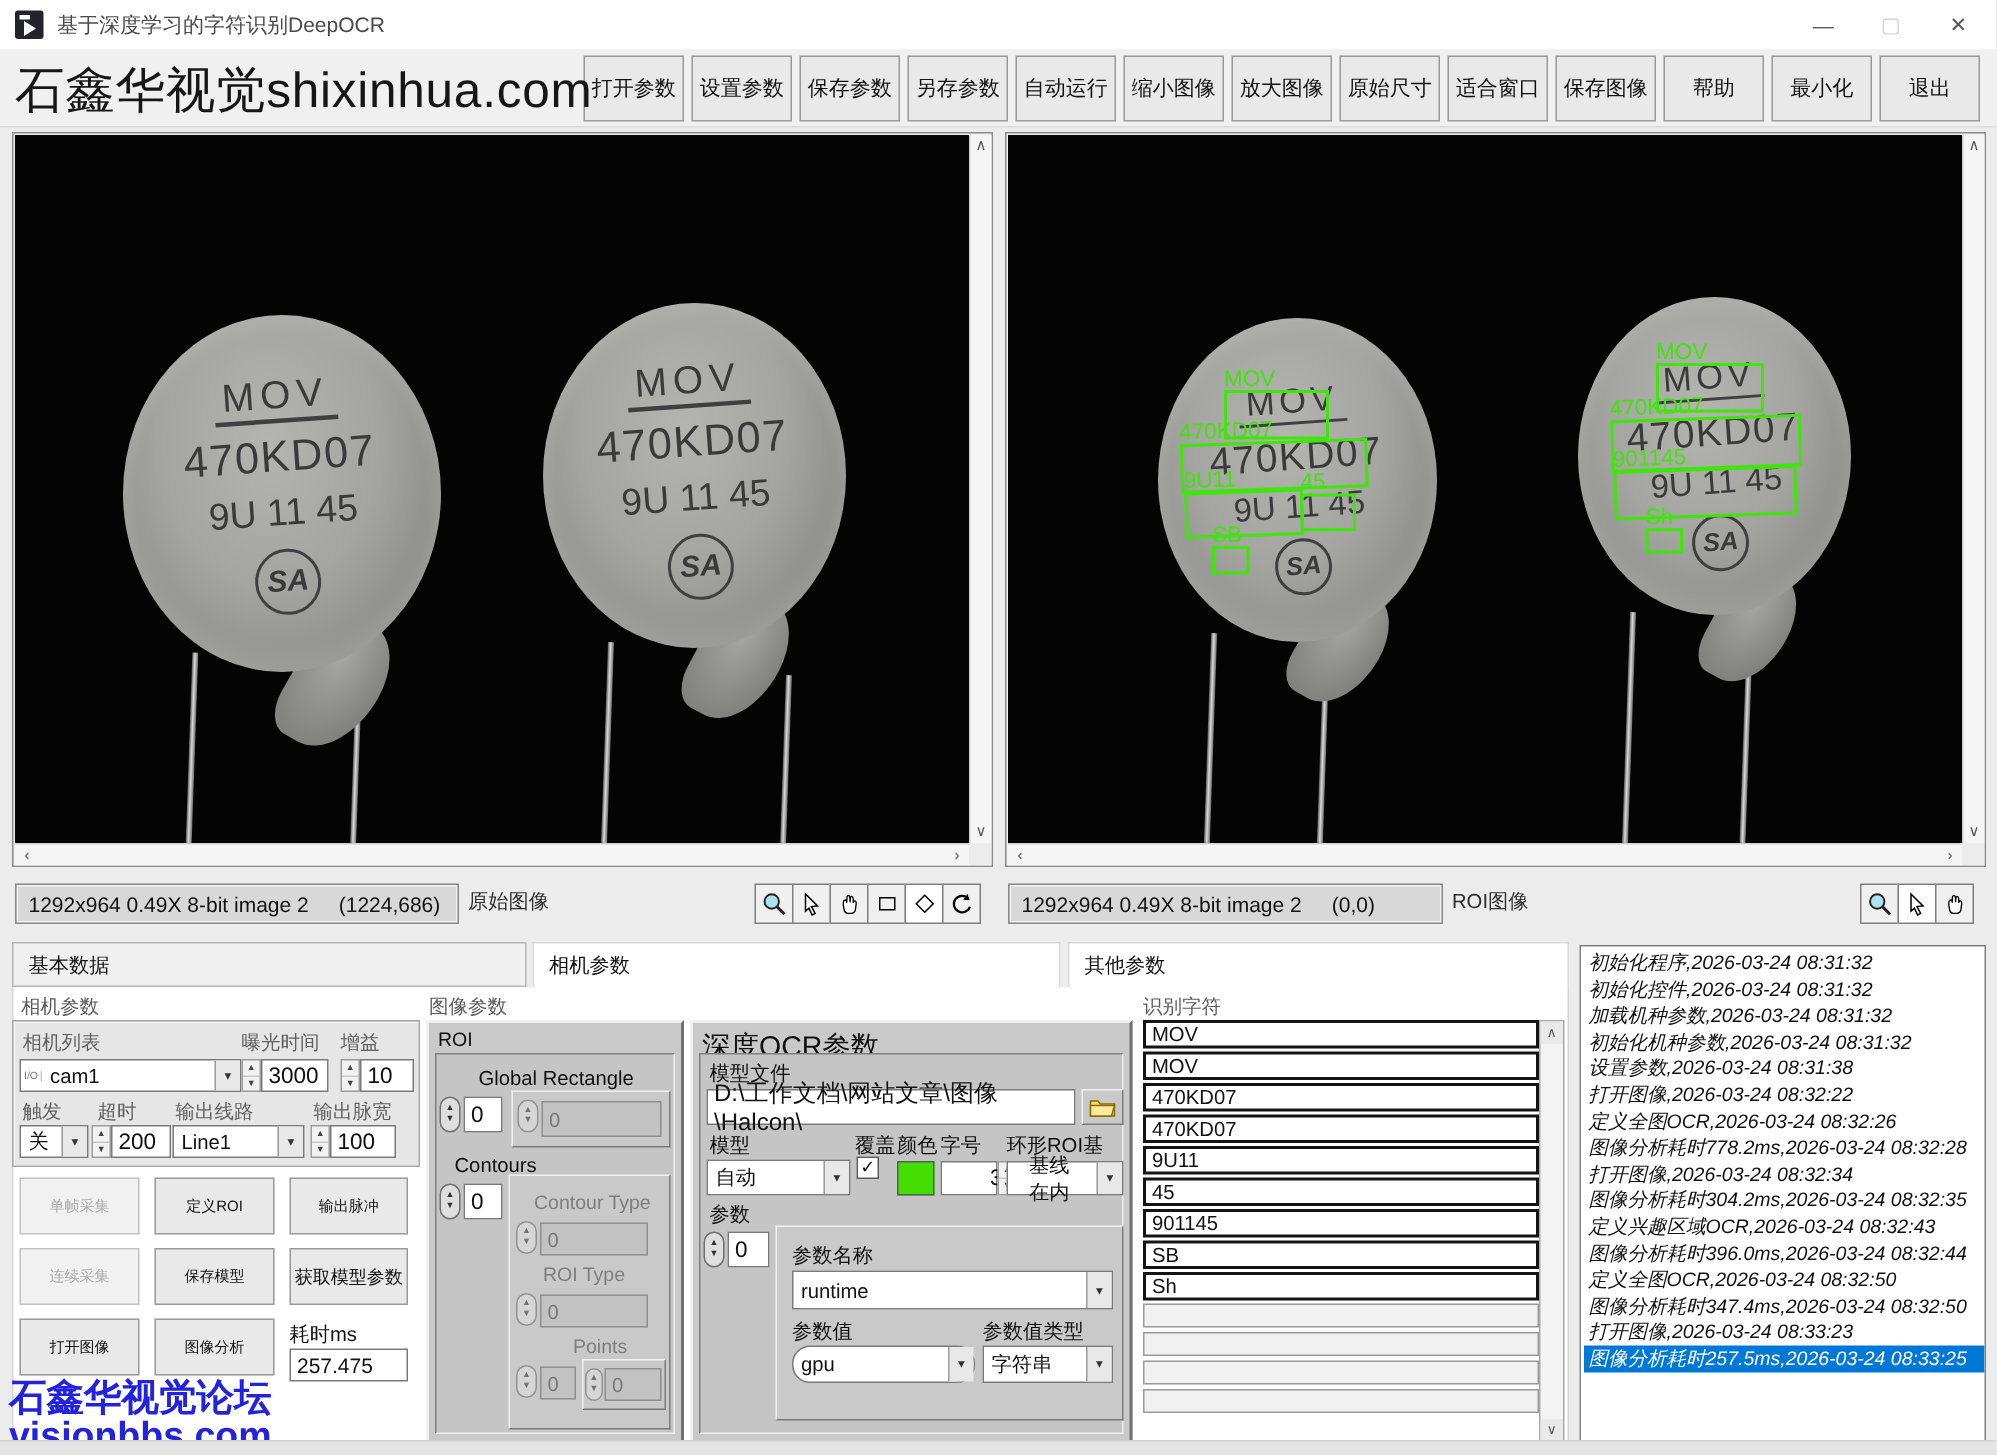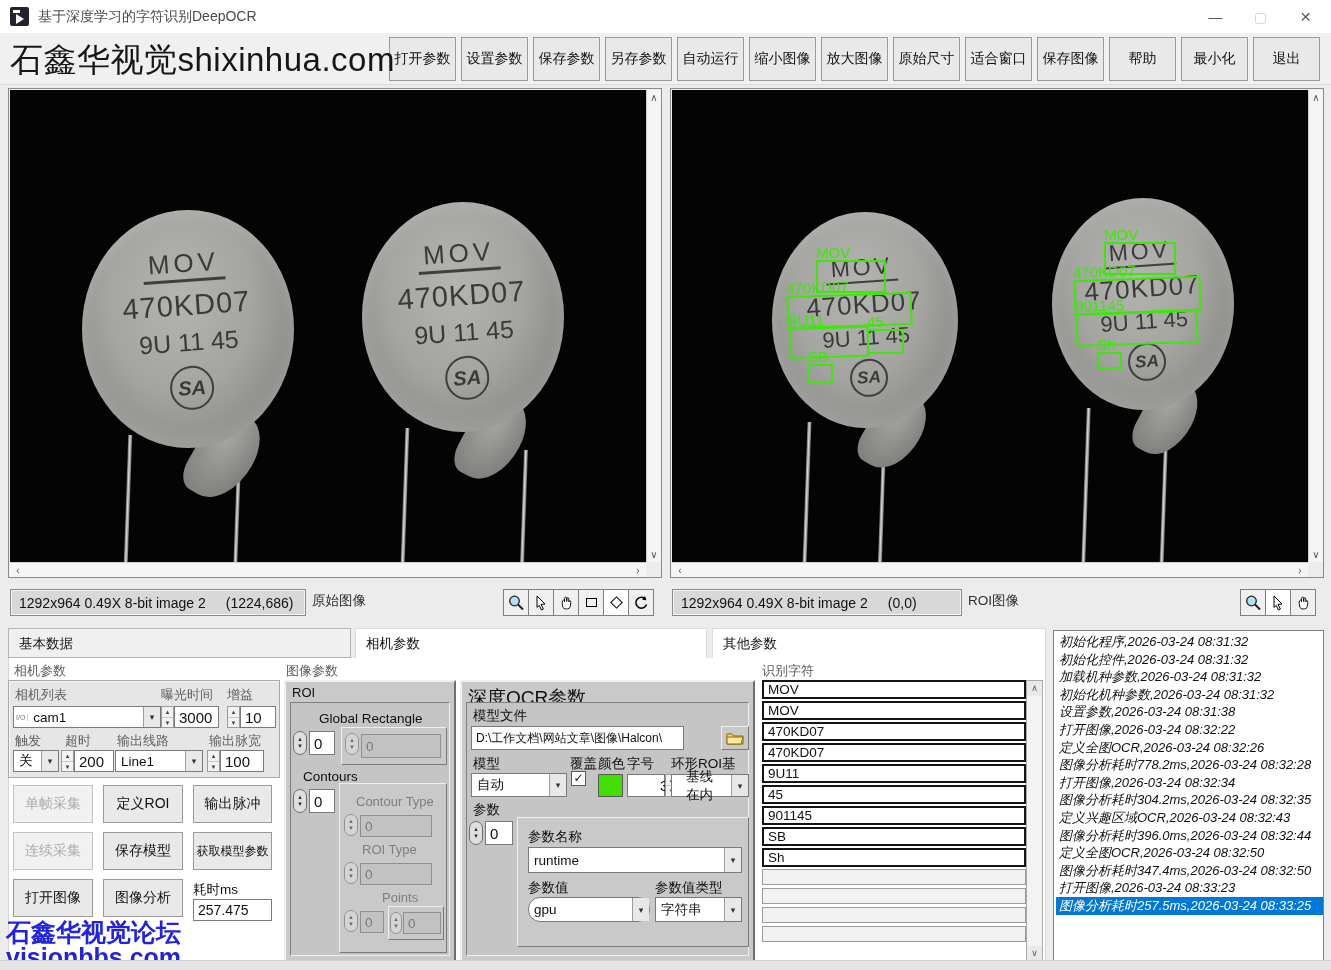--- a/index.html
+++ b/index.html
@@ -76,21 +76,21 @@
   .combo { background:#fff; border:1px solid #7a7a7a; font-size:13.5px; display:flex; align-items:center; }
   .combo .val { flex:1; padding:0 5px; }
   .combo .arr { width:17px; align-self:stretch; border-left:1px solid #9c9c9c; background:#e8e8e8; display:flex; align-items:center; justify-content:center; font-size:9px; color:#333; }
   .wspin { width:13px; display:flex; flex-direction:column; border:1px solid #9c9c9c; background:#f2f2f2; }
   .wspin span { flex:1; font-size:6px; line-height:10px; text-align:center; color:#444; border-bottom:1px solid #c8c8c8; }
   .wspin span:last-child { border-bottom:none; }
   .lvspin { width:14px; height:24px; background:#dedede; border:1px solid #6f6f6f; border-radius:7px; display:flex; flex-direction:column; align-items:center; justify-content:center; font-size:6px; color:#333; line-height:7px; }
   .flabel { font-size:13px; color:#606060; }
   .blabel { font-size:13.5px; color:#0f0f0f; }
   .glabel { font-size:13px; color:#7e7e7e; }
-  .btn { background:#e9e9e9; border:1px solid #9a9a9a; font-size:14px; display:flex; align-items:center; justify-content:center; }
+  .btn { background:#e9e9e9; border:1px solid #9a9a9a; font-size:10px; display:flex; align-items:center; justify-content:center; }
   .btn.dis { color:#ababab; border-color:#c3c3c3; background:#f1f1f1; }
   .cbx { width:15px; height:15px; background:#fff; border:1px solid #5a5a5a; font-size:12px; line-height:13px; text-align:center; color:#111; }
 
   
   .rec-row { height:19px; border:2px solid #141414; background:#fff; font-size:13.5px; line-height:15px; padding:0 4px; margin-bottom:2px; }
   .rec-row.empty { height:16px; border:1px solid #9b9b9b; background:#f1f1f1; margin-bottom:3px; }
   .lsb { position:absolute; width:17px; background:#f3f3f3; border:1px solid #a9a9a9; display:flex; flex-direction:column; justify-content:space-between; align-items:center; }
   .lsb span { font-size:9px; color:#555; width:100%; text-align:center; background:#e9e9e9; line-height:15px; }
 
   
@@ -430,21 +430,21 @@
           </div>
       </div>
     </div>
   </div>
 </div>
 
 <div class="abs panel3d" style="left:460px; top:680px; width:295px; height:282px;">
   <div class="abs blabel" style="left:6px; top:3px; font-size:19px;text-decoration:underline;">深度OCR参数</div>
   <div class="abs inner3d" style="left:4px; top:20px; width:283px; height:254px;">
     <div class="abs blabel" style="left:6px; top:4px;">模型文件</div>
-    <div class="abs field" style="left:4px; top:23px; width:213px; height:24px; font-size:12px;">D:\工作文档\网站文章\图像\Halcon\</div>
+    <div class="abs field" style="left:4px; top:23px; width:246px; height:24px; font-size:16px;">D:\工作文档\网站文章\图像\Halcon\</div>
     <div class="abs raised" style="left:254px; top:23px; width:28px; height:24px; display:flex; align-items:center; justify-content:center;">
       <svg width="18" height="14">
           <path d="M1 3 h5 l1.5 2 H17 v8 H1 z" fill="#f5d76e" stroke="#8a6d00" stroke-width="1"></path>
           <path d="M1 6 h16 l-2 7 H1 z" fill="#ffe9a0" stroke="#8a6d00" stroke-width="1"></path>
         </svg>
     </div>
     <div class="abs blabel" style="left:6px; top:52px;">模型</div>
     <div class="abs blabel" style="left:103px; top:52px;">覆盖</div>
     <div class="abs blabel" style="left:131px; top:52px;">颜色</div>
     <div class="abs blabel" style="left:160px; top:52px;">字号</div>

